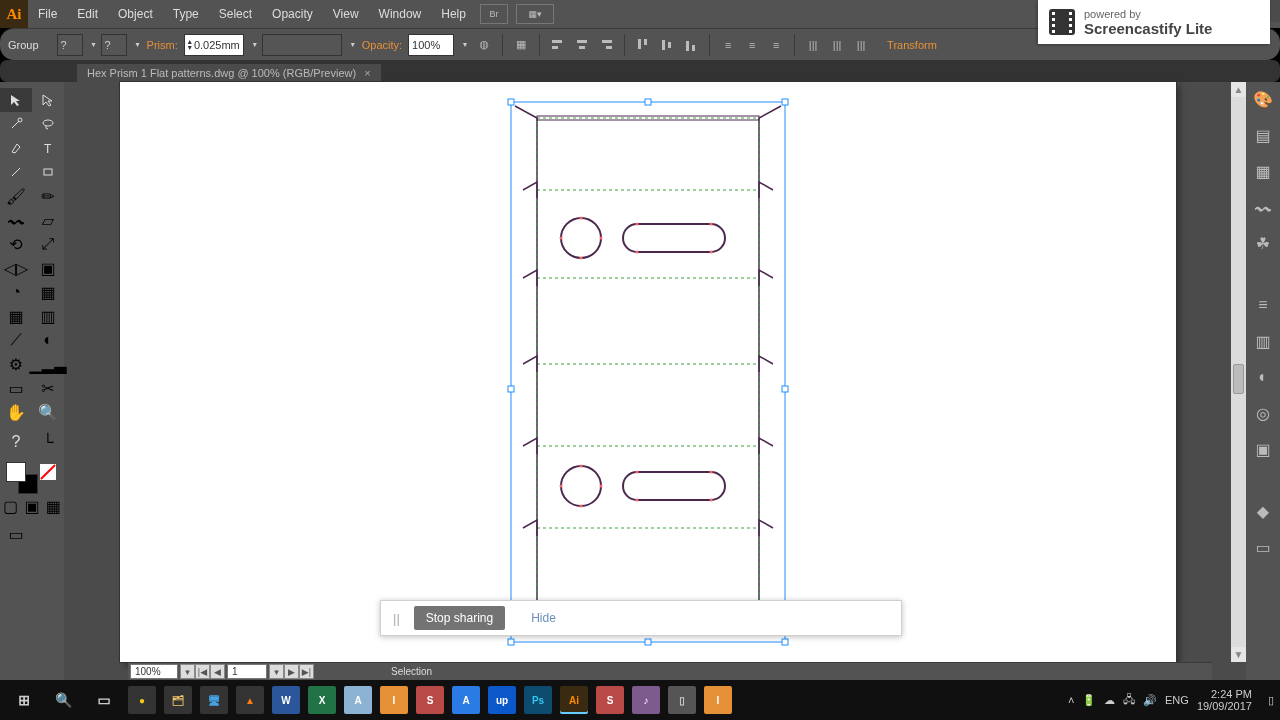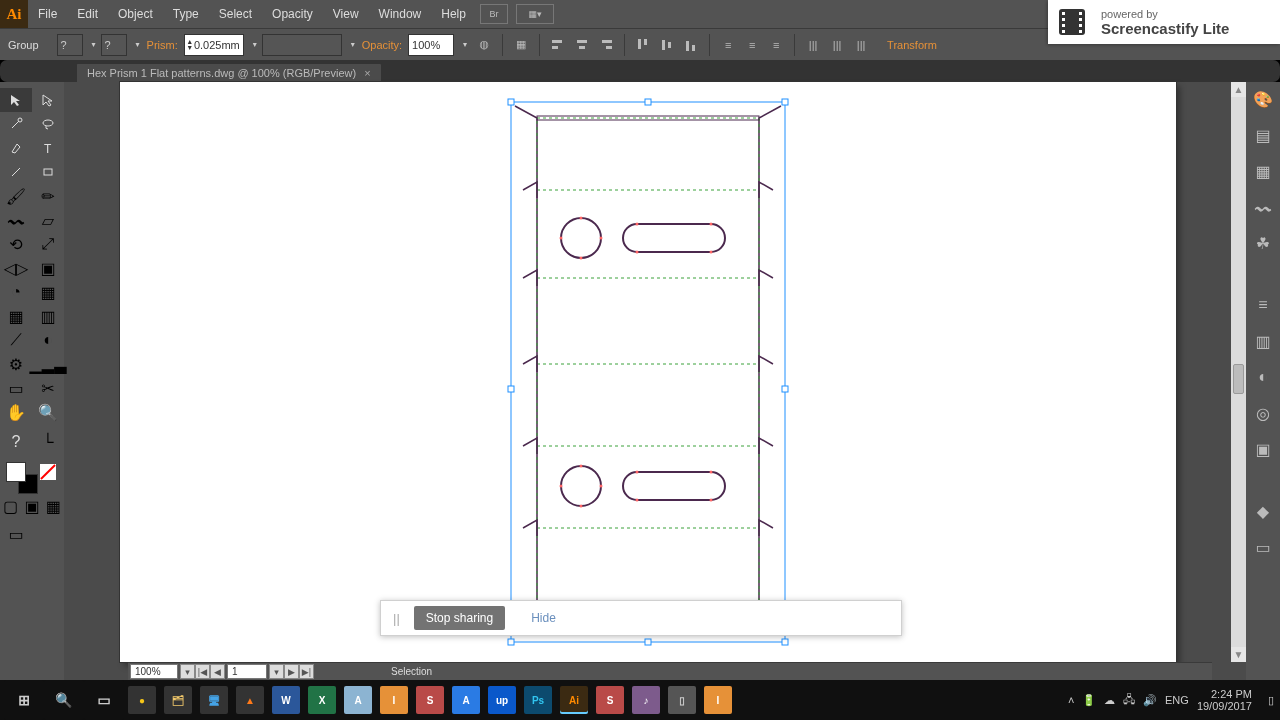--- a/index.html
+++ b/index.html
@@ -1,20 +1,20 @@
 <!DOCTYPE html>
 <html><head>
 <meta charset="utf-8">
 <style>
 * { box-sizing: border-box; margin: 0; padding: 0; font-family: "Segoe UI", Tahoma, sans-serif; user-select: none; }
 body { width: 1280px; height: 720px; overflow: hidden; background: #000; }
 
 
 #menubar { height: 28px; background: #535353; display: flex; align-items: center; font-size: 12px; color: #ddd; }
-#optionbar { height: 32px; background: #535353; border-top: 1px solid #3a3a3a; display: flex; align-items: center; font-size: 11px; color: #bbb; padding: 0 8px; }
+#optionbar { height: 32px; background: #535353; border-top: 1px solid #3a3a3a; display: flex; align-items: center; font-size: 11px; color: #bbb; padding: 0 8px; border-radius: 14px; }
 #tabstrip { height: 22px; background: #333; display: flex; align-items: flex-end; font-size: 11px; color: #bbb; padding-left: 76px; border-radius: 7px; }
 #workspace { position: relative; height: 598px; background: #4b4b4b; }
 #toolbox { position: absolute; left: 0; top: 0; width: 64px; height: 100%; background: #535353; padding-top: 6px; z-index: 2; }
 #canvas-area { position: absolute; left: 64px; right: 34px; top: 0; bottom: 0; background: #4b4b4b; }
 #rightbar { position: absolute; right: 0; top: 0; width: 34px; height: 100%; background: #535353; display: flex; flex-direction: column; align-items: center; padding-top: 6px; gap: 14px; z-index: 2; }
 #statusbar { position: absolute; left: 64px; right: 34px; bottom: 0; height: 18px; background: #535353; border-top: 1px solid #3a3a3a; font-size: 10px; color: #ccc; display: flex; align-items: center; }
 #vscroll { position: absolute; right: 34px; top: 0; bottom: 18px; width: 15px; background: #dcdcdc; }
 
 
 #app-logo { width: 28px; height: 28px; background: #3b2a12; color: #ff8a00; display: flex; align-items: center; justify-content: center; font-weight: bold; font-size: 15px; font-family: Georgia, serif; }
@@ -65,21 +65,21 @@
 #toast .link { color: #6a8fbd; }
 
 
 #taskbar { position: absolute; left: 0; right: 0; bottom: 0; height: 40px; background: #101010; display: flex; align-items: center; color: #ccc; font-size: 11px; z-index: 5; }
 .tb-app { width: 28px; height: 28px; margin: 0 4px; display: flex; align-items: center; justify-content: center; font-size: 10px; font-weight: bold; border-radius: 2px; cursor: pointer; }
 .tb-app.active { box-shadow: inset 0 -2px 0 #6cf; background: #2a2a2a; }
 #tray { margin-left: auto; display: flex; align-items: center; padding-right: 6px; gap: 8px; }
 #clock { text-align: right; line-height: 12px; padding-right: 8px; }
 
 
-#castify { position: absolute; right: 0; top: 0; width: 232px; height: 44px; background: #fff; display: flex; align-items: center; padding: 0 8px; z-index: 50; box-shadow: -1px 1px 3px rgba(0,0,0,.3); gap: 7px; }
+#castify { position: absolute; right: 10px; top: 0; width: 232px; height: 44px; background: #fff; display: flex; align-items: center; padding: 0 8px; z-index: 50; box-shadow: -1px 1px 3px rgba(0,0,0,.3); }
 #winctrl { position: absolute; right: 0; top: 0; display: flex; z-index: 49; }
 .winbtn { width: 32px; height: 22px; background: #4b4b4b; color: #ccc; display: flex; align-items: center; justify-content: center; font-size: 12px; }
 
 
 svg { display: block; }
 </style>
 </head>
 <body>
 
 <div id="menubar">

